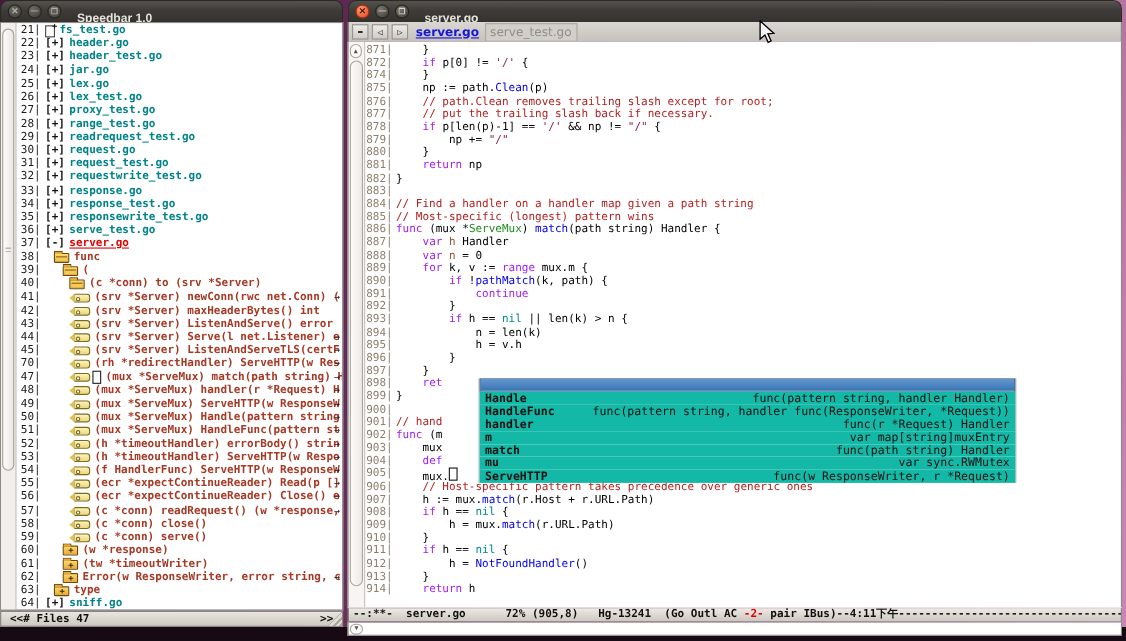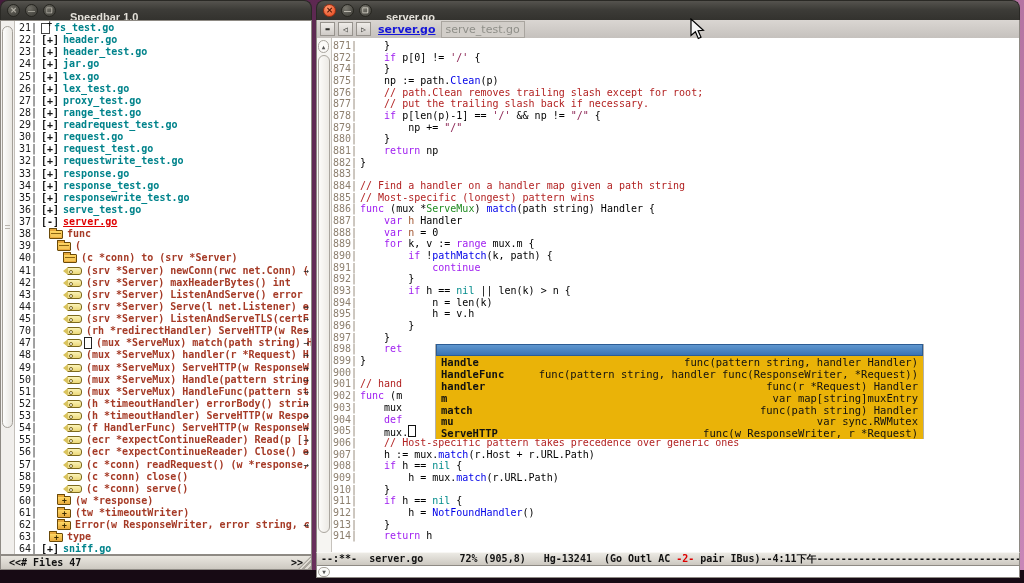--- a/index.html
+++ b/index.html
@@ -96,21 +96,21 @@
   .ts{color:var(--string,#8b2252);}
   .tf{color:var(--function,#0000ee);}
   .tt{color:var(--type,#228b22);}
   .tx{color:var(--constant,#008b8b);}
   .tv{color:var(--variable,#a0522d);}
   .cursor-box{display:inline-block;width:6px;height:10px;border:1px solid #111;vertical-align:-1px;}
 
   .popup{position:absolute;left:103px;top:306px;width:487px;font-size:10.5px;z-index:5;
     border-left:1px solid #b3b1ad;border-right:1px solid #b3b1ad;}
   .pop-sel{height:12px;background:linear-gradient(#5f97cf,#3a74b4);border:1px solid #2c5c94;box-sizing:border-box;}
-  .pop-row{height:11.9px;line-height:12px;background:#eab308;display:flex;justify-content:space-between;padding:0 5px;}
+  .pop-row{height:11.9px;line-height:12px;background:#14b8a6;display:flex;justify-content:space-between;padding:0 5px;}
   .pop-name{font-weight:bold;color:#111;}
   .pop-sig{color:#111;}
 
   .modeline{position:absolute;left:0;right:0;bottom:12px;height:14px;
     background:linear-gradient(#eceae4,#ccc8c0);border:1px solid #8e8a84;border-top:1px solid #f8f7f4;
     font:bold 10px "DejaVu Sans Mono",monospace;line-height:12px;white-space:pre;overflow:hidden;
     color:#111;box-sizing:border-box;padding-left:4px;}
   .ml-alarm{color:var(--alarm,#dd0000);}
   .minibuffer{position:absolute;left:0;right:0;bottom:0;height:12px;background:#fff;
     border:1px solid #8e8a84;border-top:none;display:flex;align-items:center;box-sizing:border-box;}

